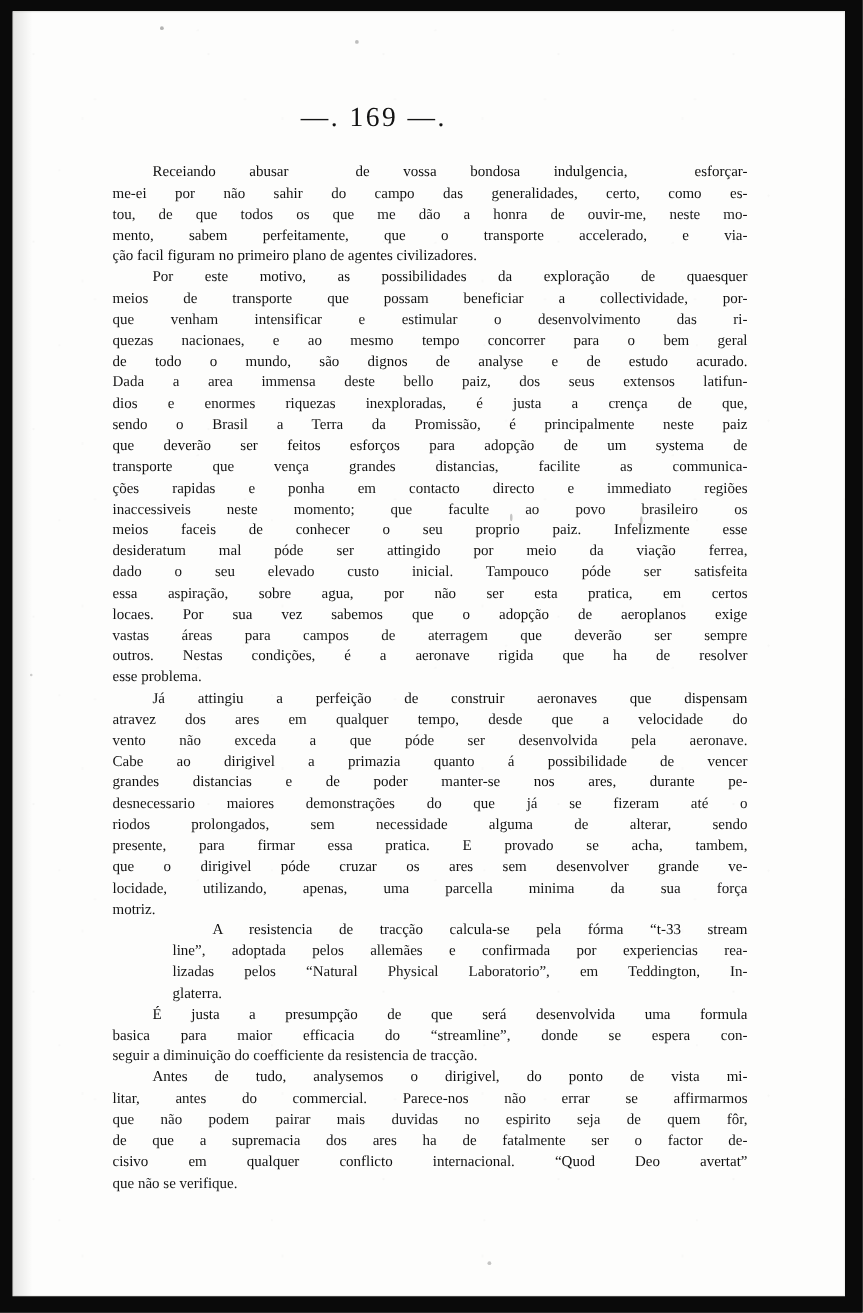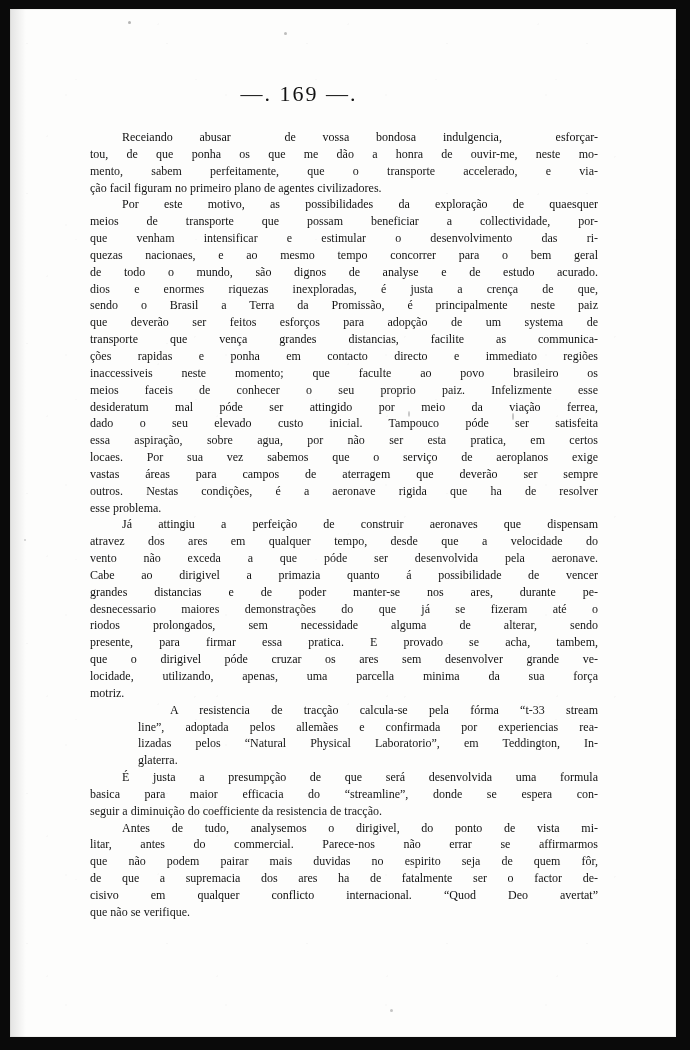--- a/index.html
+++ b/index.html
@@ -137,41 +137,43 @@
     <div class="speck" style="left:502px;top:404px;width:2px;height:7px;opacity:.35;"></div>
     <div class="speck" style="left:380px;top:1000px;width:3px;height:3px;opacity:.35;"></div>
     <div class="speck" style="left:14px;top:530px;width:2px;height:2px;opacity:.30;"></div>
 
     <div id="folio">—. 169 —.</div>
 
     <div id="text-column">
 
     <p class="para" style="text-indent: 0px;">
           <span class="tline first">Receiando abusar  de vossa bondosa indulgencia,  esforçar-</span>
-          <span class="tline">tou, de que ponha os que me dão a honra de ouvir-me, neste mo-</span>
+          <span class="tline">me-ei por não sahir do campo das generalidades, certo, como es-</span>
+          <span class="tline">tou, de que todos os que me dão a honra de ouvir-me, neste mo-</span>
           <span class="tline">mento, sabem perfeitamente, que o transporte accelerado, e via-</span>
           <span class="tline last">ção facil figuram no primeiro plano de agentes civilizadores.</span>
         </p>
         <p class="para" style="text-indent: 0px;">
           <span class="tline first">Por este motivo, as possibilidades da exploração de quaesquer</span>
           <span class="tline">meios de transporte que possam beneficiar a collectividade, por-</span>
           <span class="tline">que venham intensificar e estimular o desenvolvimento das ri-</span>
           <span class="tline">quezas nacionaes, e ao mesmo tempo concorrer para o bem geral</span>
           <span class="tline">de todo o mundo, são dignos de analyse e de estudo acurado.</span>
+          <span class="tline">Dada a area immensa deste bello paiz, dos seus extensos latifun-</span>
           <span class="tline">dios e enormes riquezas inexploradas, é justa a crença de que,</span>
           <span class="tline">sendo o Brasil a Terra da Promissão, é principalmente neste paiz</span>
           <span class="tline">que deverão ser feitos esforços para adopção de um systema de</span>
           <span class="tline">transporte que vença grandes distancias, facilite as communica-</span>
           <span class="tline">ções rapidas e ponha em contacto directo e immediato regiões</span>
           <span class="tline">inaccessiveis neste momento; que faculte ao povo brasileiro os</span>
           <span class="tline">meios faceis de conhecer o seu proprio paiz. Infelizmente esse</span>
           <span class="tline">desideratum mal póde ser attingido por meio da viação ferrea,</span>
           <span class="tline">dado o seu elevado custo inicial. Tampouco póde ser satisfeita</span>
           <span class="tline">essa aspiração, sobre agua, por não ser esta pratica, em certos</span>
-          <span class="tline">locaes. Por sua vez sabemos que o serviço de aeroplanos exige</span>
+          <span class="tline">locaes. Por sua vez sabemos que o adopção de aeroplanos exige</span>
           <span class="tline">vastas áreas para campos de aterragem que deverão ser sempre</span>
           <span class="tline">outros. Nestas condições, é a aeronave rigida que ha de resolver</span>
           <span class="tline last">esse problema.</span>
         </p>
         <p class="para" style="text-indent: 0px;">
           <span class="tline first">Já attingiu a perfeição de construir aeronaves que dispensam</span>
           <span class="tline">atravez dos ares em qualquer tempo, desde que a velocidade do</span>
           <span class="tline">vento não exceda a que póde ser desenvolvida pela aeronave.</span>
           <span class="tline">Cabe ao dirigivel a primazia quanto á possibilidade de vencer</span>
           <span class="tline">grandes distancias e de poder manter-se nos ares, durante pe-</span>

